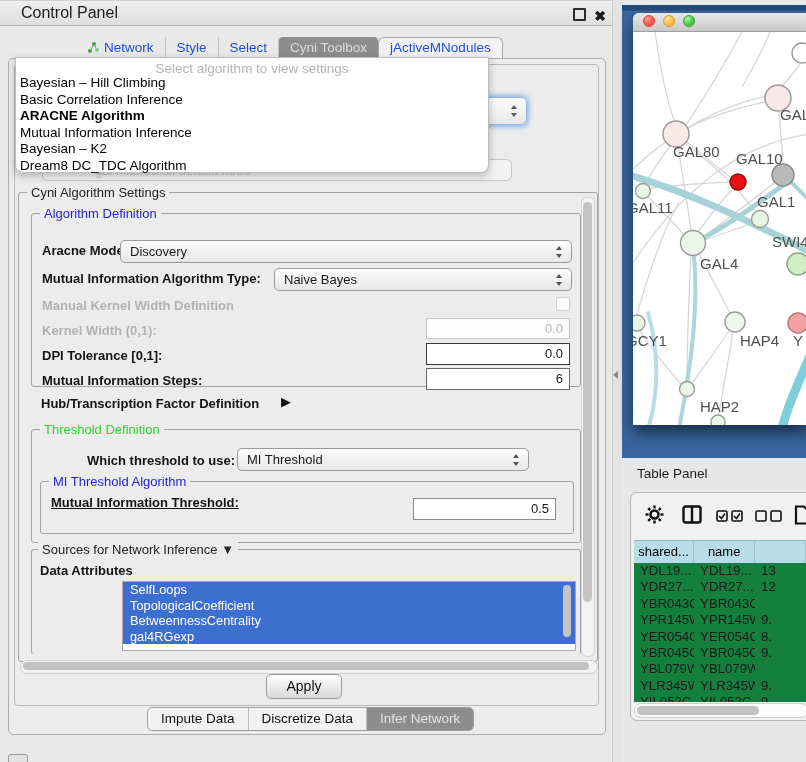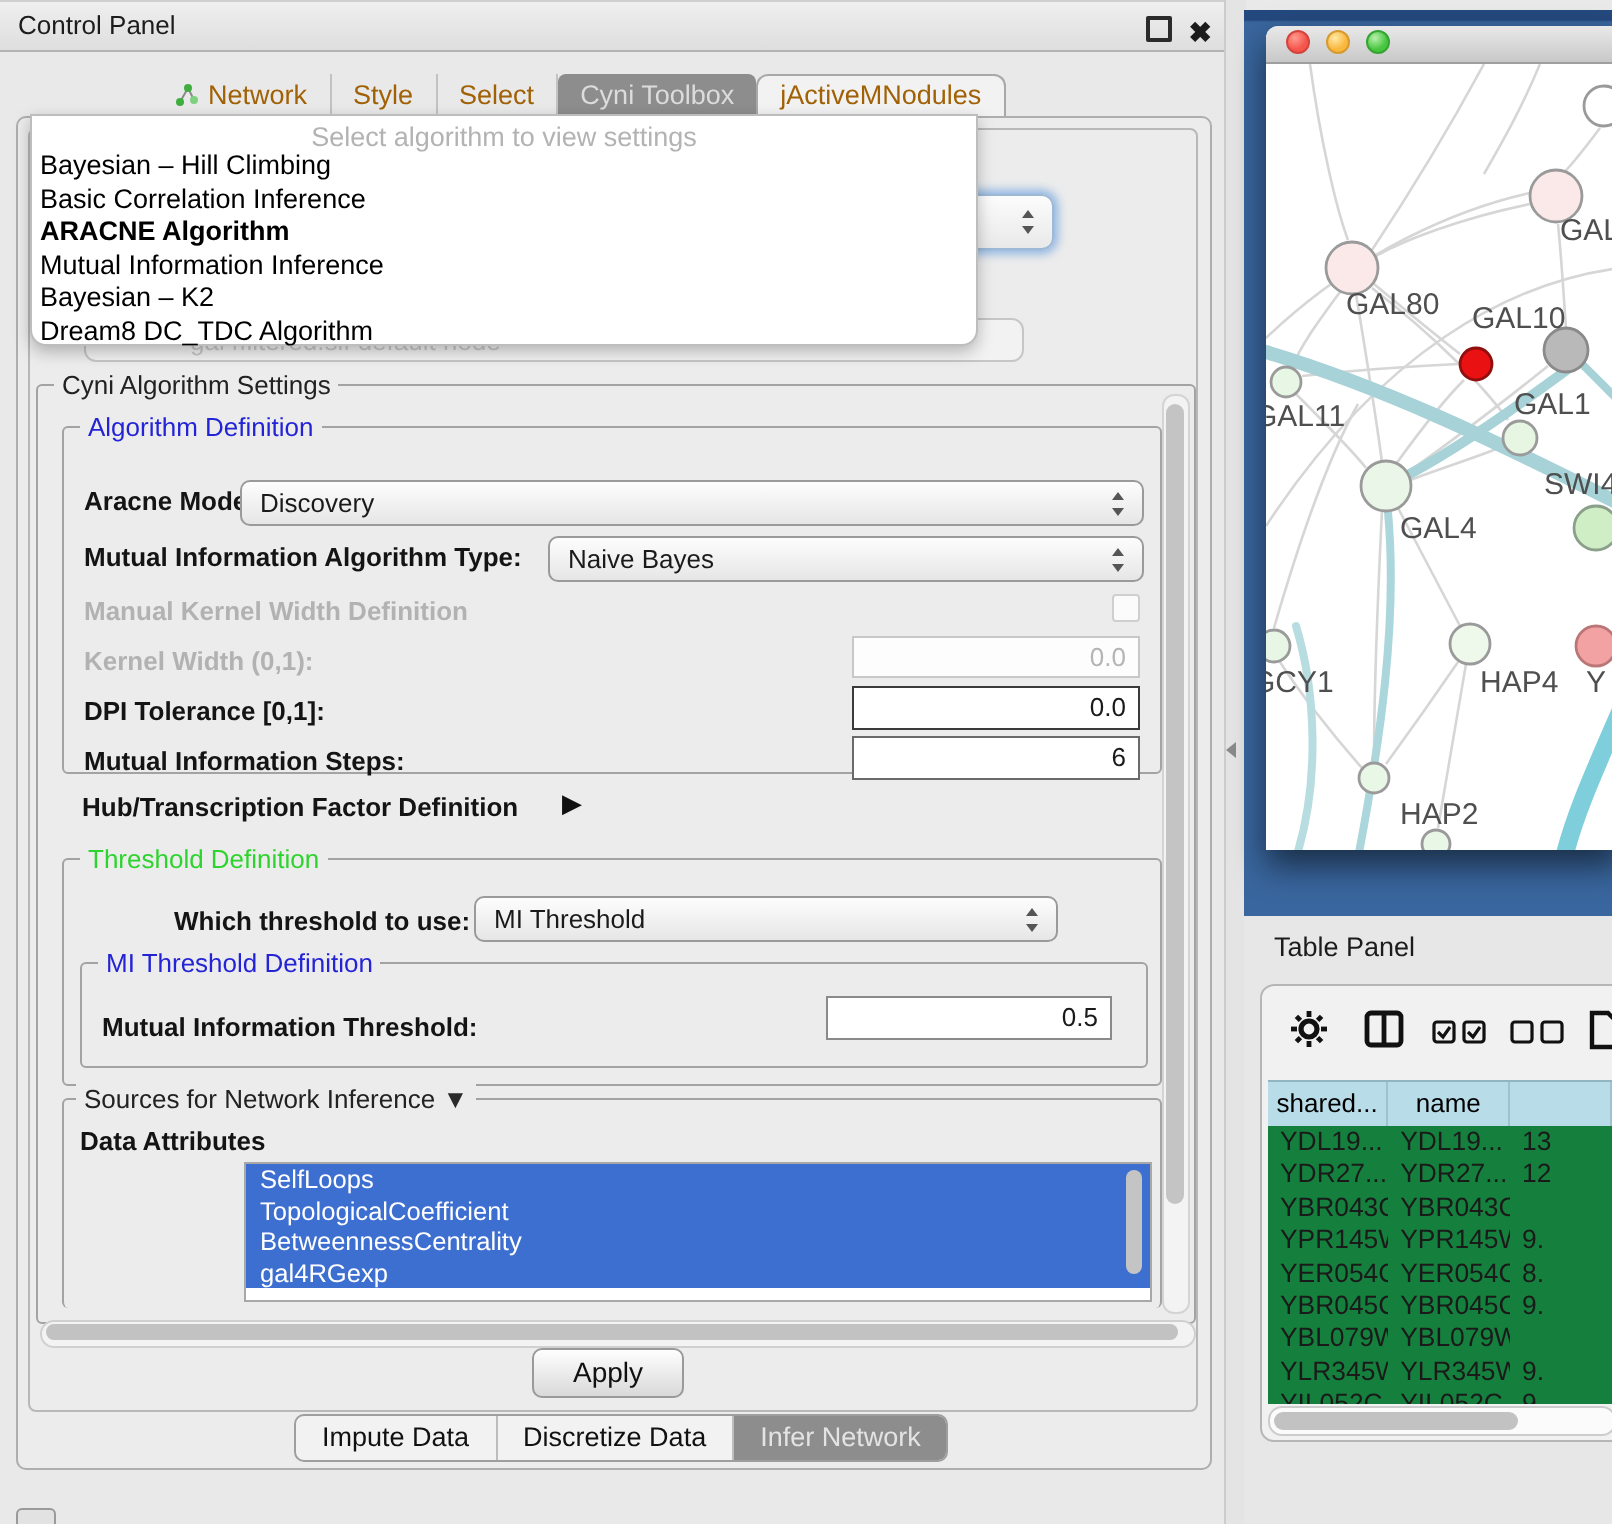--- a/index.html
+++ b/index.html
@@ -3,26 +3,26 @@
 <meta charset="utf-8">
 <style>
   html,body{margin:0;padding:0;}
   body{width:806px;height:762px;overflow:hidden;background:#e9e9e9;
        font-family:"Liberation Sans",sans-serif;font-size:13px;color:#1a1a1a;position:relative;}
   .abs{position:absolute;}
 
   
   .cp-titlebar{left:0;top:6;width:612px;height:24px;background:linear-gradient(#efefef,#dedede);
       border-top:1px solid #cfcfcf;border-bottom:1px solid #b2b2b2;line-height:24px;}
-  .cp-title{margin-left:9px;font-size:13px;color:#1c1c1c;}
+  .cp-title{margin-left:21px;font-size:16px;color:#1c1c1c;}
   .float-icon{position:absolute;right:26px;top:7px;width:9px;height:9px;border:2px solid #2b2b2b;border-radius:1px;}
   .close-icon{position:absolute;right:6px;top:3px;font-size:14px;font-weight:bold;color:#1b1b1b;}
 
   .tabstrip{left:76px;top:37px;height:21px;display:flex;align-items:stretch;}
-  .tab{padding:2px 11px 3px;display:flex;align-items:center;gap:4px;color:#a16207;border-right:1px solid #c2c2c2;font-size:13.5px;}
+  .tab{padding:2px 11px 3px;display:flex;align-items:center;gap:4px;color:#1d4ed8;border-right:1px solid #c2c2c2;font-size:13.5px;}
   .tab:last-child{border:1px solid #a8a8a8;border-bottom:none;border-radius:6px 6px 0 0;background:#f2f2f2;}
   .tab.sel{background:#8d8d8d;color:#dcdcdc;border-radius:4px 4px 0 0;border-right:none;}
 
   .outer-panel{left:8px;top:58px;width:596px;height:675px;border:1px solid #aeaeae;border-radius:5px;background:#ececec;}
   .inner-panel{left:14px;top:64px;width:583px;height:640px;border:1px solid #b8b8b8;border-radius:4px;background:#ececec;}
 
   
   .frag{z-index:2;}
   .frag-combo1{left:455px;top:97px;width:70px;height:26px;border:1px solid #9db9d6;border-radius:6px;
       background:linear-gradient(#fcfcfc,#e9e9e9);box-shadow:0 0 5px 2px rgba(90,150,220,.65);}
@@ -188,22 +188,22 @@
   <span class="abs" style="left:262px;top:201px;color:#111;font-size:13px;">▶</span>
 
   <div class="abs group" style="left:12px;top:236px;width:548px;height:112px;">
     <span class="legend green">Threshold Definition</span>
     <span class="abs lbl" style="left:55px;top:23px;">Which threshold to use:</span>
     <div class="combo" style="left:205px;top:18px;width:292px;height:23px;">
       <span>MI Threshold</span>
       <span class="spinner"></span>
     </div>
     <div class="abs group" style="left:8px;top:51px;width:532px;height:51px;">
-      <span class="legend blue">MI Threshold Definition</span>
-      <span class="abs lbl" style="left:10px;top:24px;">Mutual Information Threshold:</span>
+      <span class="legend blue">MI Threshold Algorithm</span>
+      <span class="abs lbl" style="left:10px;top:13px;text-decoration:underline;">Mutual Information Threshold:</span>
       <div class="tfield" style="left:372px;top:16px;width:143px;height:22px;border:1px solid #8a8a8a;">
         <span>0.5</span>
       </div>
     </div>
   </div>
 
   <div class="abs group" style="left:12px;top:356px;width:548px;height:104px;border-bottom:none;">
     <span class="legend" style="left:6px;">
       <span>Sources for Network Inference</span>
       <span style="color:#2b2b2b;">▼</span>

